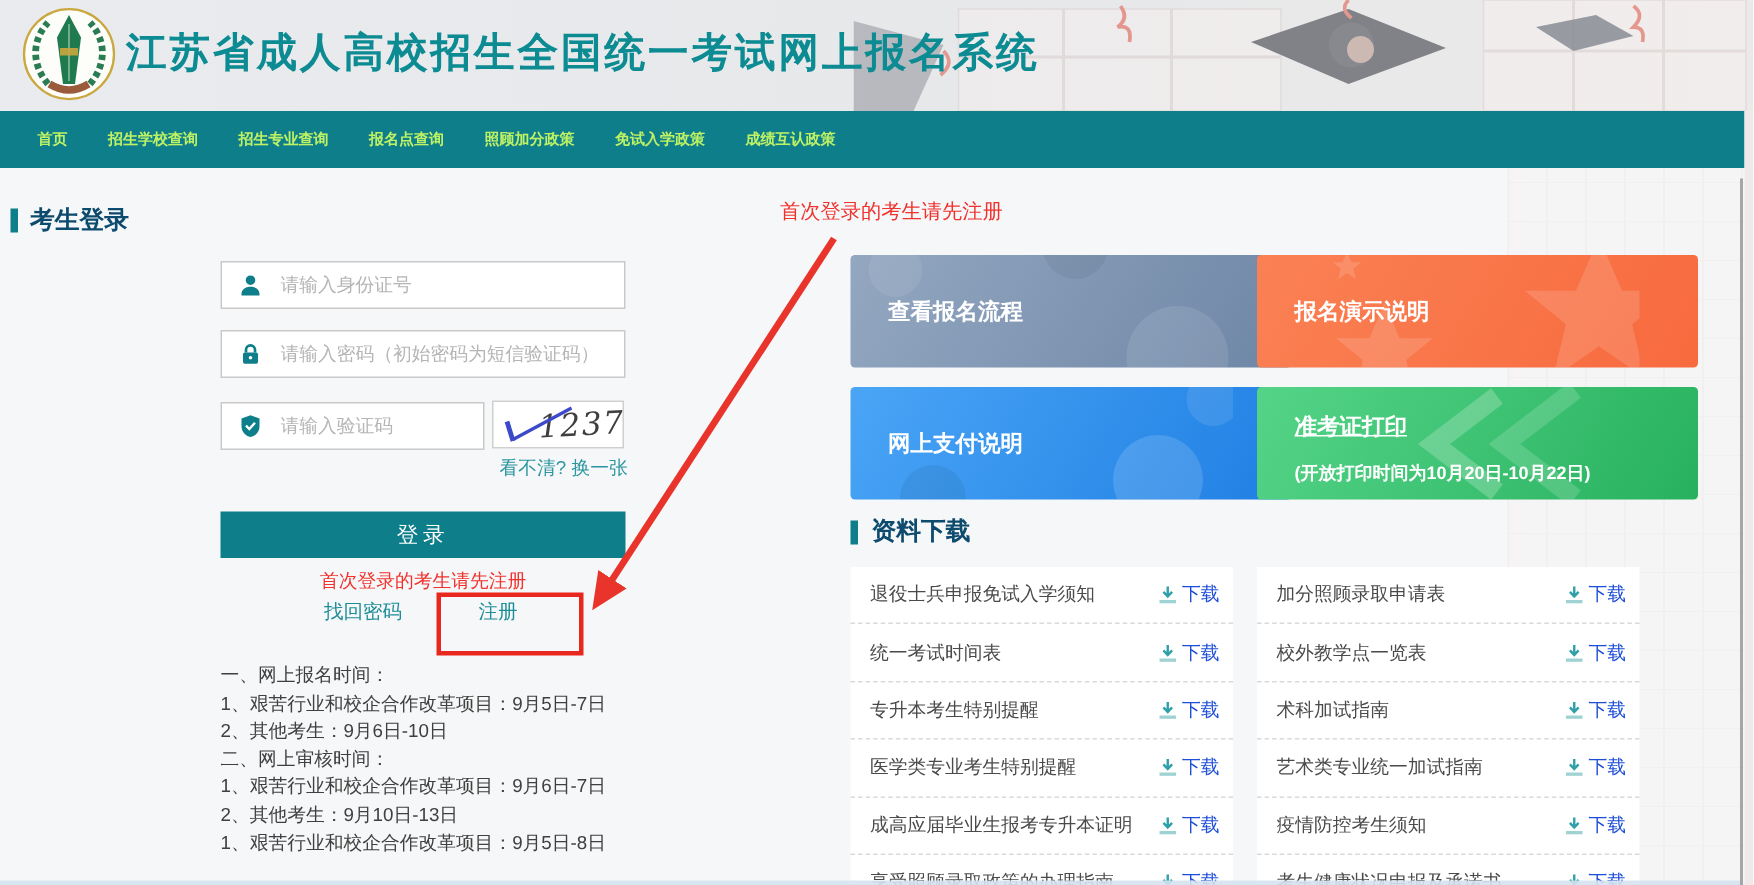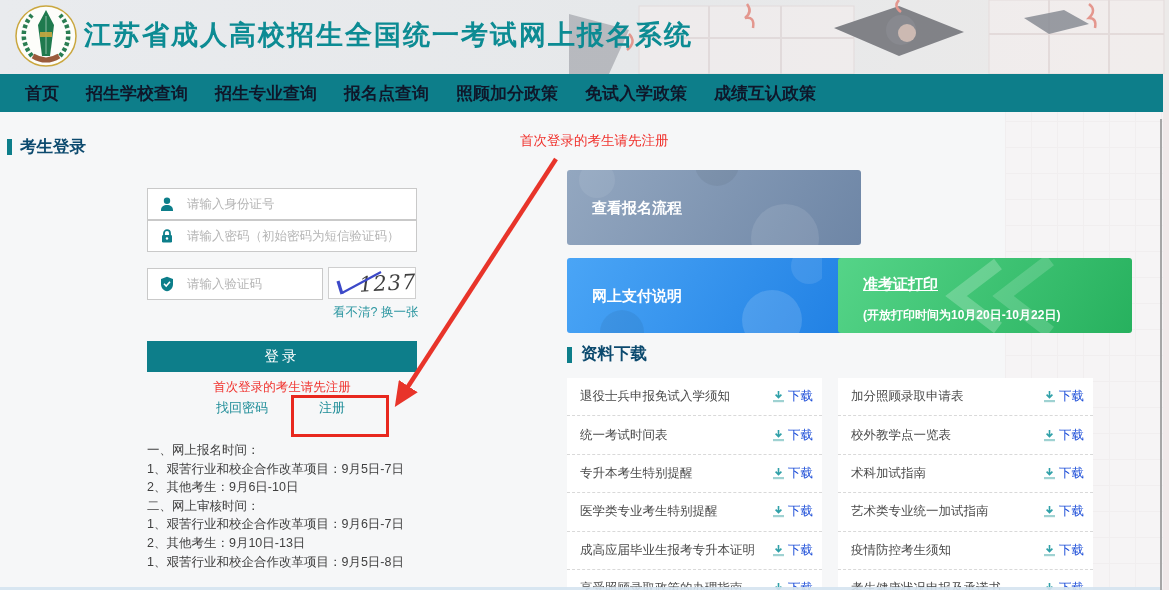--- a/index.html
+++ b/index.html
@@ -10,21 +10,21 @@
   .header{position:absolute;left:0;top:0;width:1169px;height:74px;
           background:linear-gradient(90deg,#e9ebee 0%,#e6e8ea 55%,#eceae9 100%);}
   .header-art{position:absolute;right:0;top:0;}
   .logo{position:absolute;left:14px;top:4px;width:64px;height:64px;}
   .site-title{position:absolute;left:84px;top:17px;font-size:27px;font-weight:bold;
               color:#0c8b93;letter-spacing:2px;white-space:nowrap;}
 
   
   .navbar{position:absolute;left:0;top:74px;width:1163px;height:38px;background:#0d7e8a;
           display:flex;align-items:center;gap:27px;padding-left:25px;box-sizing:border-box;}
-  .nav-item{color:#0f172a;font-size:17px;font-weight:600;white-space:nowrap;cursor:pointer;}
+  .nav-item{color:#bef264;font-size:10px;font-weight:600;white-space:nowrap;cursor:pointer;}
 
   
   .main-bg{position:absolute;left:0;top:112px;width:1163px;height:478px;background:#f6f7f8;}
   .bg-grid{position:absolute;left:1005px;top:112px;width:158px;height:478px;opacity:.25;
            background:
              repeating-linear-gradient(0deg,#e6d6d6 0 1px,transparent 1px 26px),
              repeating-linear-gradient(90deg,#e6d6d6 0 1px,transparent 1px 26px),
              #f6efef;}
   .right-strip{position:absolute;left:1163px;top:74px;width:6px;height:516px;background:#f0e9e9;}
   .scroll-line{position:absolute;left:1160px;top:119px;width:2px;height:471px;background:#a6a6a6;}
@@ -132,21 +132,21 @@
   </nav>
 
   <div class="main-bg"></div>
   <div class="bg-grid"></div>
   <div class="right-strip"></div>
   <div class="scroll-line"></div>
 
   <div class="sec-bar" style="left:7px;top:139px;"></div>
   <div class="sec-title" style="left:20px;top:136px;">考生登录</div>
 
-  <div class="field" style="left:147px;top:188px;width:268px;font-family:Liberation Serif, serif;">
+  <div class="field" style="left:147px;top:174px;width:268px;font-family:Liberation Serif, serif;">
     <span class="f-icon">
       <svg width="16" height="16" viewBox="0 0 16 16">
           <path d="M8 8a3.2 3.2 0 1 0 0-6.4A3.2 3.2 0 0 0 8 8zm-6 6.2c0-3.4 2.7-5.1 6-5.1s6 1.7 6 5.1v.8H2z" fill="#0d7e8a"></path>
         </svg>
     </span>
     <input type="text" placeholder="请输入身份证号" style="">
   </div>
 
   <div class="field" style="left:147px;top:220px;width:268px;">
     <span class="f-icon">
@@ -206,20 +206,30 @@
 
   <div class="panel p1">
     <svg width="255" height="75" viewBox="0 0 255 75">
       <circle cx="218" cy="68" r="34" fill="rgba(255,255,255,0.10)"></circle>
       <circle cx="30" cy="10" r="18" fill="rgba(255,255,255,0.08)"></circle>
       <circle cx="150" cy="-6" r="22" fill="rgba(0,0,0,0.05)"></circle>
     </svg>
     <div class="panel-label">查看报名流程</div>
   </div>
 
+  <div class="panel p2">
+    <svg width="255" height="75" viewBox="0 0 255 75">
+      <g fill="rgba(255,255,255,0.14)">
+        <path transform="translate(85,66) scale(1.7)" d="M0,-20 L5.9,-6.2 L19,-6.2 L8.5,2.4 L11.8,16.2 L0,8 L-11.8,16.2 L-8.5,2.4 L-19,-6.2 L-5.9,-6.2 Z"></path>
+        <path transform="translate(228,40) scale(2.6)" d="M0,-20 L5.9,-6.2 L19,-6.2 L8.5,2.4 L11.8,16.2 L0,8 L-11.8,16.2 L-8.5,2.4 L-19,-6.2 L-5.9,-6.2 Z"></path>
+        <path transform="translate(60,8) scale(0.5)" d="M0,-20 L5.9,-6.2 L19,-6.2 L8.5,2.4 L11.8,16.2 L0,8 L-11.8,16.2 L-8.5,2.4 L-19,-6.2 L-5.9,-6.2 Z"></path>
+      </g>
+    </svg>
+    <div class="panel-label">报名演示说明</div>
+  </div>
 
   <div class="panel p3">
     <svg width="255" height="75" viewBox="0 0 255 75">
       <circle cx="205" cy="62" r="30" fill="rgba(255,255,255,0.14)"></circle>
       <circle cx="55" cy="74" r="22" fill="rgba(0,0,0,0.06)"></circle>
       <circle cx="242" cy="8" r="18" fill="rgba(255,255,255,0.10)"></circle>
     </svg>
     <div class="panel-label">网上支付说明</div>
   </div>
 

